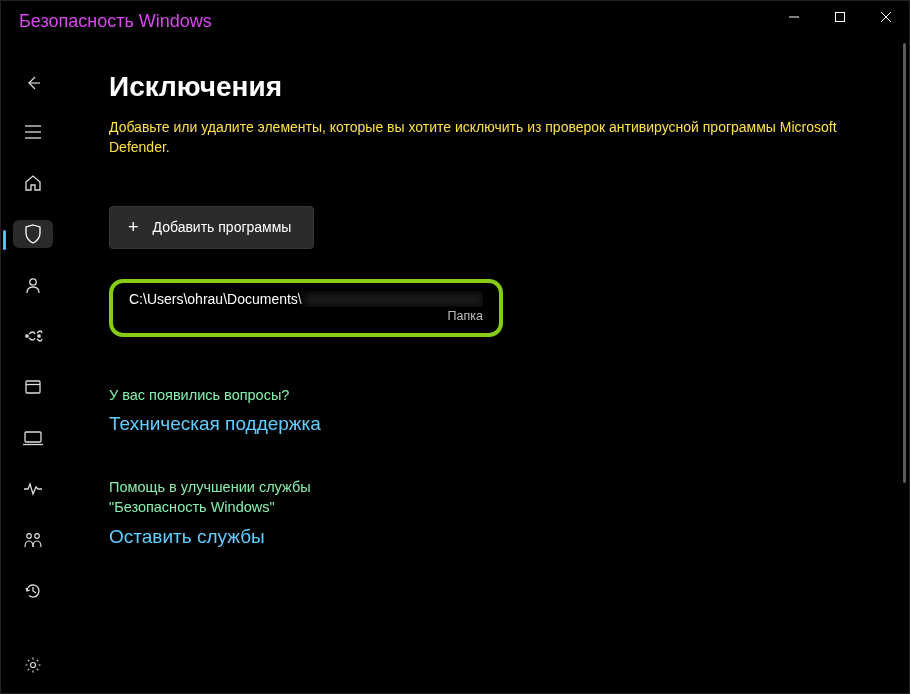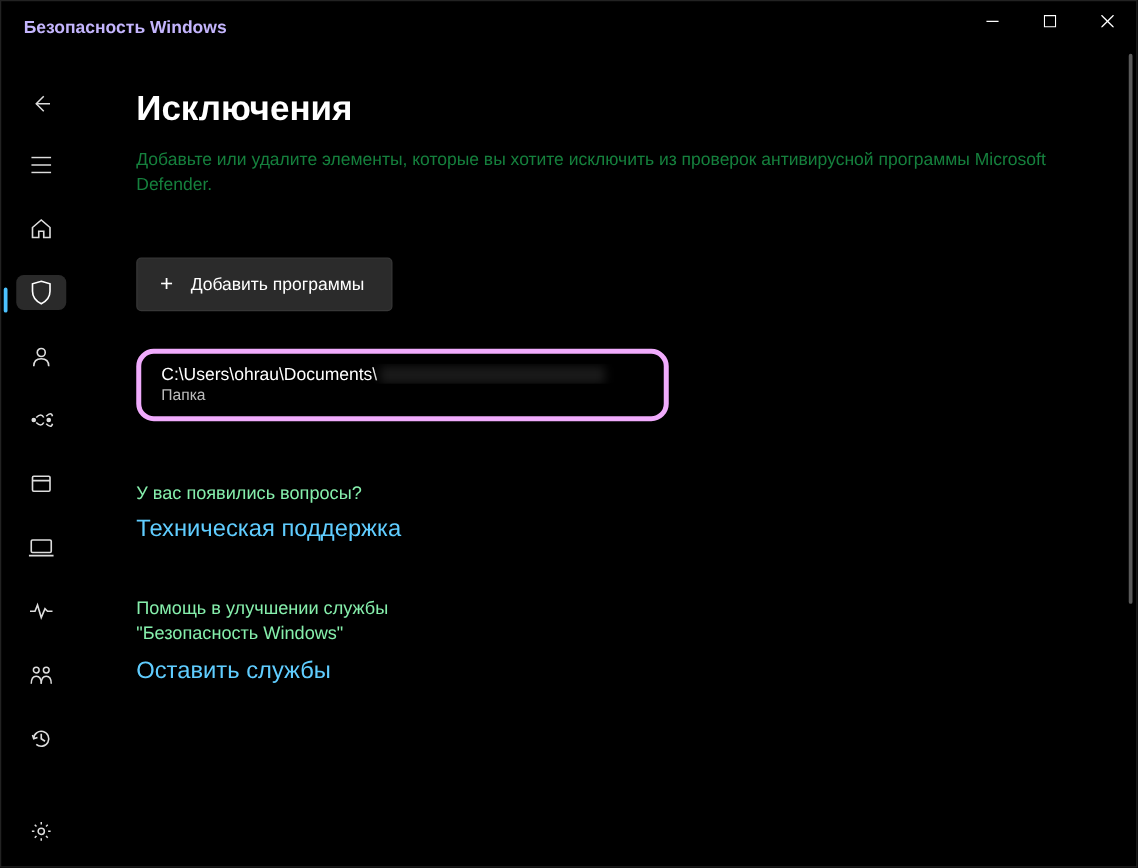--- a/index.html
+++ b/index.html
@@ -11,21 +11,21 @@
     position: relative;
     border: 1px solid #222;
   }
   .titlebar {
     height: 40px;
     display: flex;
     align-items: center;
     justify-content: space-between;
     padding-left: 18px;
   }
-  .titlebar-title { font-size: 14px; color: #c4b5fd; font-weight: bold; }
+  .titlebar-title { font-size: 18px; color: #d946ef; }
   .window-controls { display: flex; height: 100%; }
   .win-btn {
     width: 46px; height: 32px;
     display: flex; align-items: center; justify-content: center;
     color: #fff;
   }
   .win-btn svg { stroke: #fff; }
   .content-wrap { display: flex; height: calc(100% - 40px); }
   .sidebar {
     width: 64px;
@@ -63,44 +63,44 @@
     overflow-y: auto;
     position: relative;
   }
   h1.page-title {
     font-size: 28px;
     font-weight: 600;
     margin-bottom: 14px;
   }
   .page-desc {
     font-size: 14px;
-    color: #15803d;
+    color: #fde047;
     line-height: 1.45;
     max-width: 780px;
     margin-bottom: 48px;
   }
   .add-btn {
     display: inline-flex;
     align-items: center;
     gap: 14px;
     background: #2b2b2b;
     border: 1px solid #373737;
     padding: 10px 22px 10px 18px;
     border-radius: 4px;
     font-size: 14px;
     color: #fff;
     cursor: pointer;
     margin-bottom: 30px;
   }
   .add-btn .plus { font-size: 18px; font-weight: 300; }
   .exclusion {
-    border: 4px solid #f0abfc;
+    border: 4px solid #84cc16;
     border-radius: 14px;
     padding: 8px 16px 10px 16px;
-    width: 426px;
+    width: 394px;
     margin-bottom: 48px;
   }
   .excl-path {
     font-size: 14px;
     color: #fff;
     white-space: nowrap;
     overflow: hidden;
   }
   .excl-blur {
     display: inline-block;
@@ -109,20 +109,21 @@
     background: #1a1a1a;
     filter: blur(4px);
     vertical-align: middle;
     margin-left: 2px;
     border-radius: 3px;
   }
   .excl-type {
     font-size: 12.5px;
     color: #bdbdbd;
     margin-top: 2px;
+    text-align: right;
   }
   .section { margin-bottom: 42px; }
   .sec-title {
     font-size: 14.5px;
     color: #86efac;
     margin-bottom: 8px;
     line-height: 1.4;
     max-width: 240px;
   }
   .sec-link {

